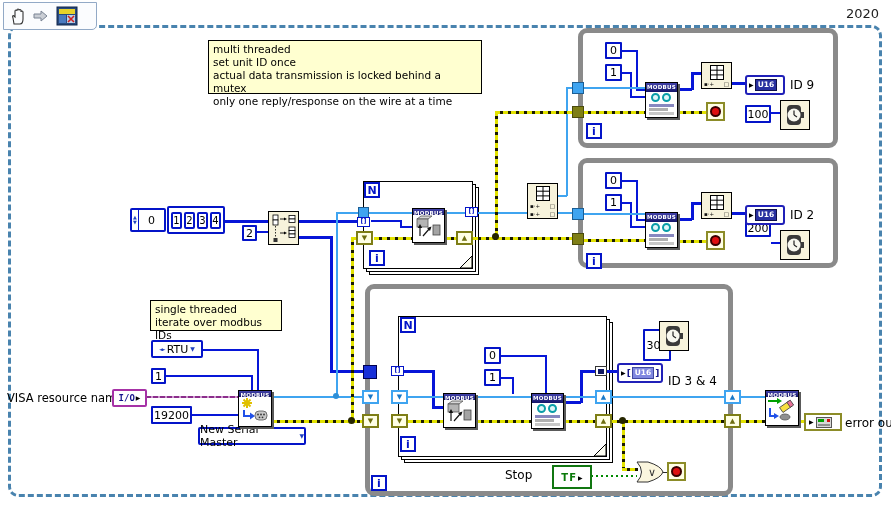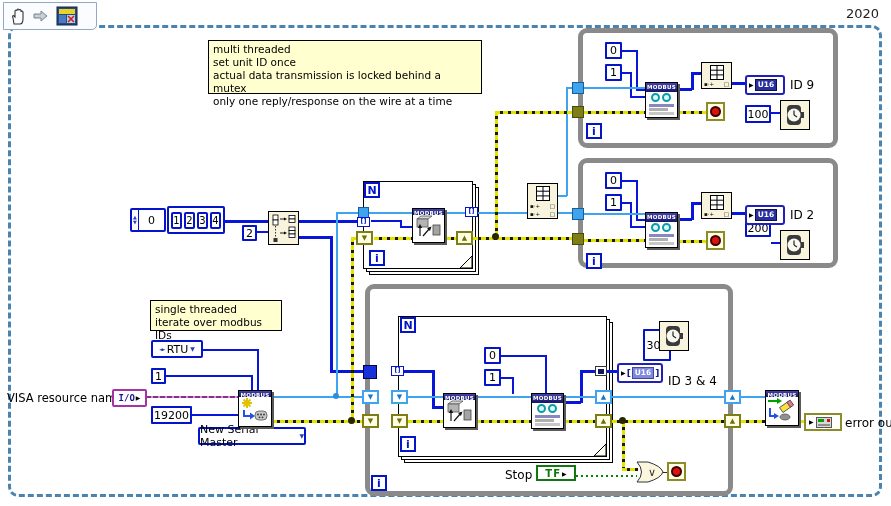--- a/index.html
+++ b/index.html
@@ -508,21 +508,21 @@
     <i></i>
   </div>
 <div class="stopbtn" style="left:706px;top:231px">
     <i></i>
   </div>
 <div class="stopbtn" style="left:667px;top:462px">
     <i></i>
   </div>
 
 <div class="lbl" style="left:505px;top:468px">Stop</div>
-<div class="tf" style="left:536px;top:465px;width:40px;height:16px">
+<div class="tf" style="left:552px;top:465px;width:40px;height:24px">
   <span>TF</span>
   <span class="nubtf">▶</span>
 </div>
 
 <svg class="orgate" width="31" height="24" viewBox="0 0 31 24" style="left:634px;top:460px">
   <path d="M3,2 Q12,12 3,22 L14,22 Q27,18 29,12 Q27,6 14,2 Z" fill="#FBF6DE" stroke="#333" stroke-width="1"></path>
   <text x="14" y="16" font-size="11" fill="#333">∨</text>
 </svg>
 
 <div class="errout" style="left:804px;top:413px;width:38px;height:18px">

